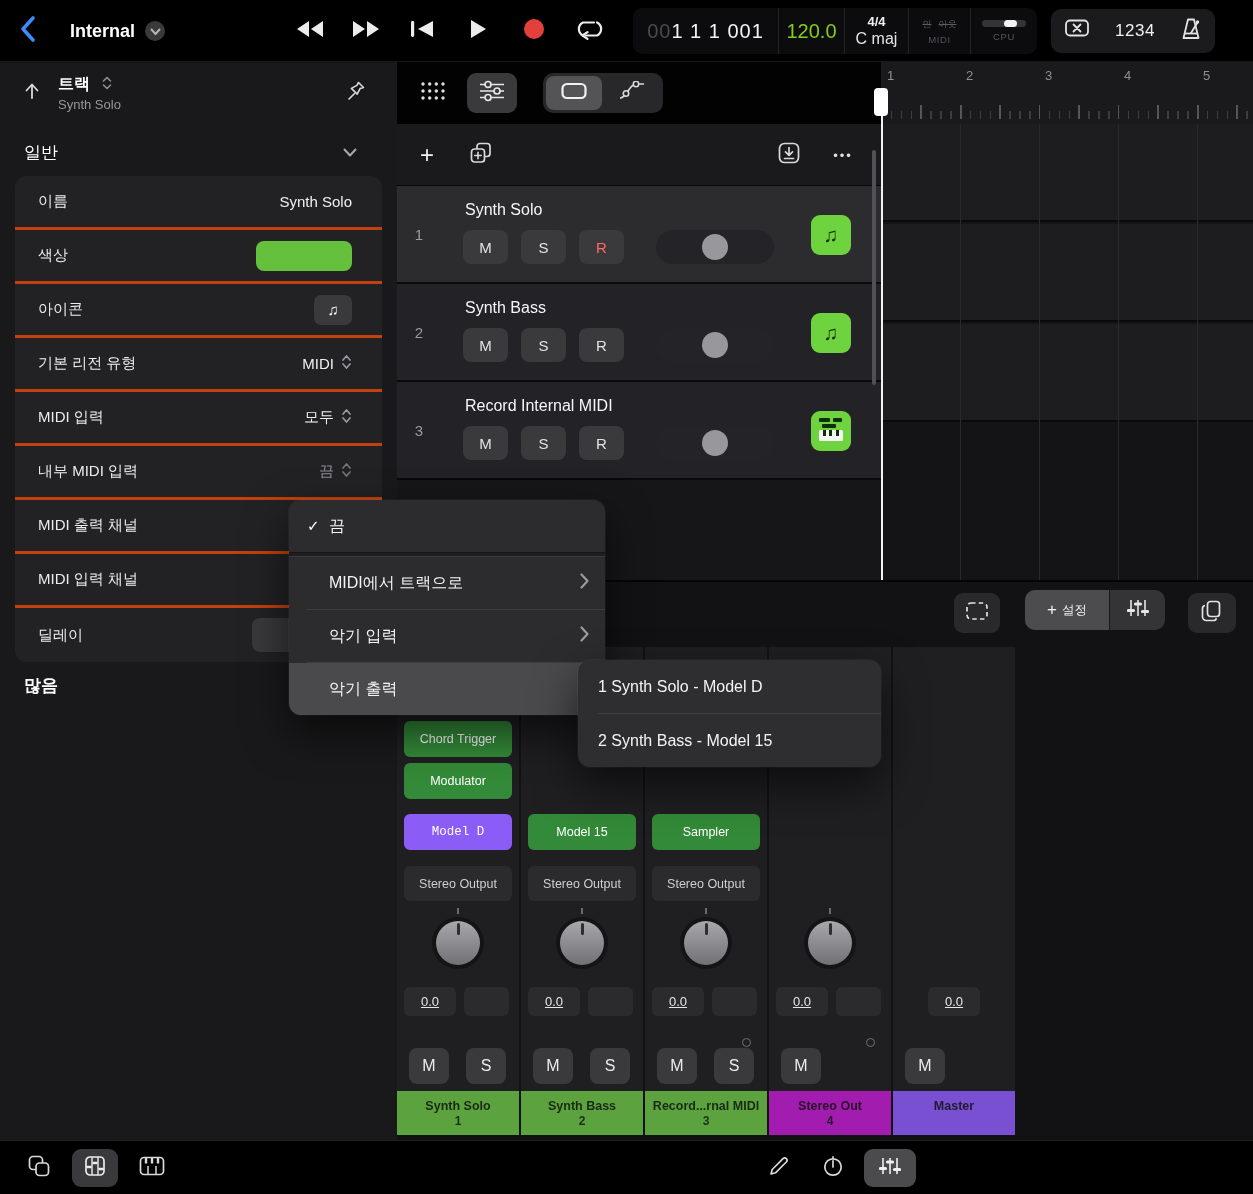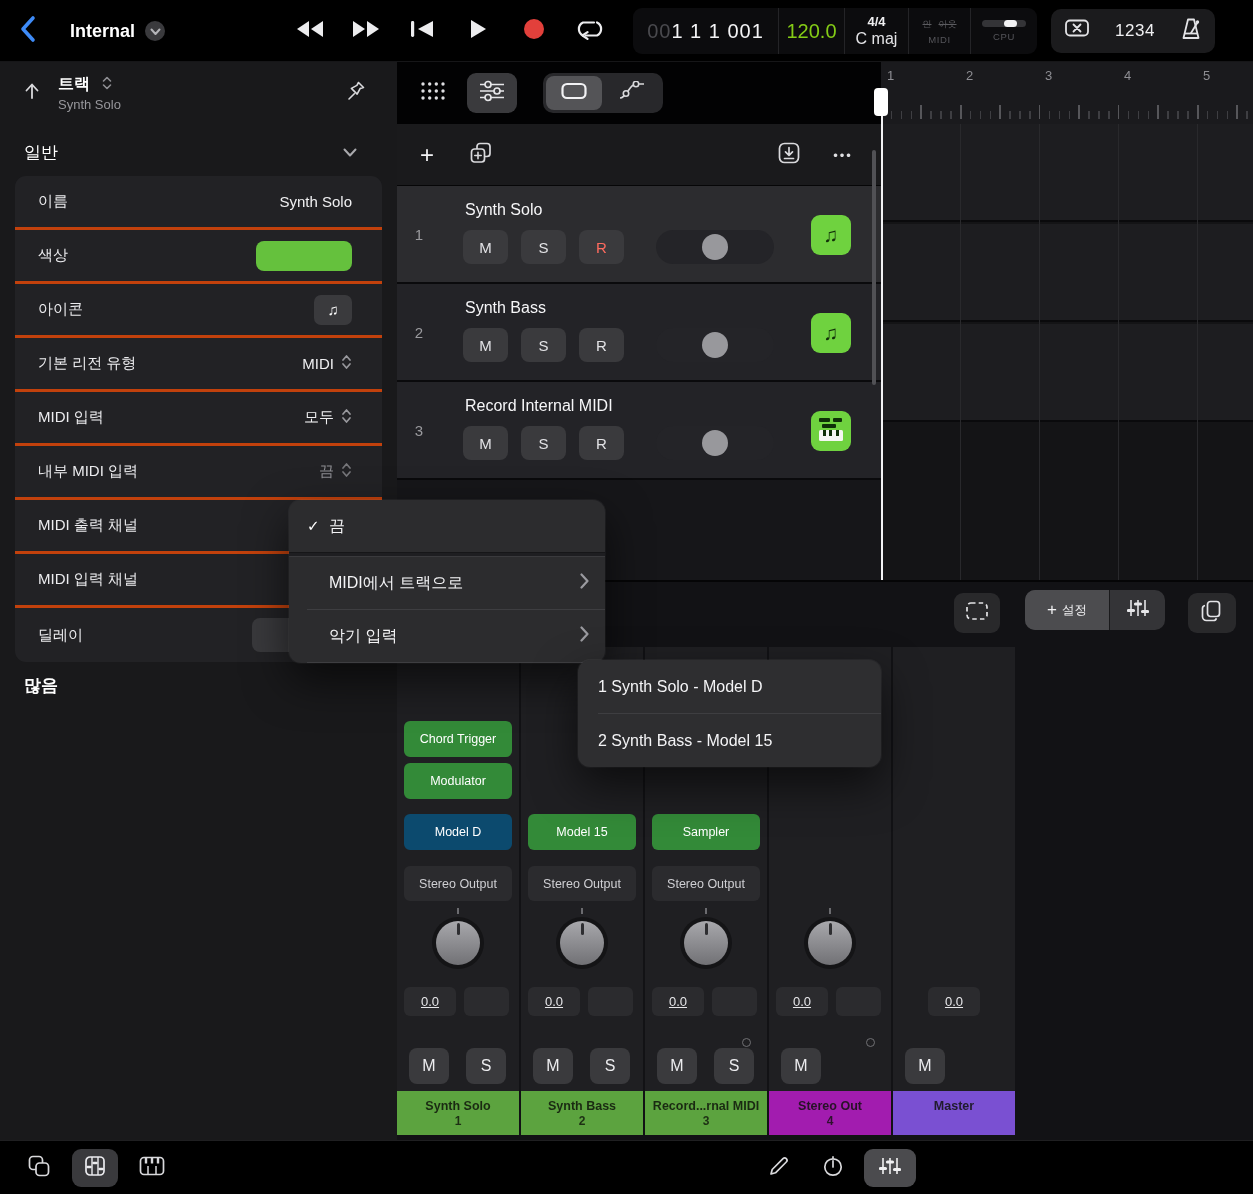--- a/index.html
+++ b/index.html
@@ -527,21 +527,21 @@
             <path d="M5 6.5 a3 3 0 0 0 -2.5 3 v8 a4 4 0 0 0 4 4 h7 a3 3 0 0 0 2.9 -2.3" fill="none" stroke="#e3e3e6" stroke-width="1.7"></path>
           </svg></span>
       </div>
     <div id="mix-scrollbar"></div>
 
     <div id="strips">
 
       <div class="strip">
         <div class="slot" style="top: 74px; background: rgb(51, 138, 56);">Chord Trigger</div>
         <div class="slot" style="top: 116px; background: rgb(51, 138, 56);">Modulator</div>
-        <div class="slot" style="top: 167px; background: #0c4a6e;">Model D</div>
+        <div class="slot" style="top: 167px; background: #8b5cf6; font-family: Liberation Mono, monospace;">Model D</div>
         <div class="slot out" style="top:219px;">Stereo Output</div>
         <div class="knob-tick"></div>
         <div class="knob">
             <div class="knob-inner">
               <div class="knob-pointer"></div>
             </div>
           </div>
         <div class="vol">0.0</div>
         <div class="gainbox"></div>
         <div class="msrow">
@@ -685,20 +685,24 @@
     </div>
     <div class="pm-hair"></div>
     <div class="pm-item">
       <span style="width:22px;"></span>
       <span>악기 입력</span>
       <span class="chev"><svg width="9" height="16" viewBox="0 0 9 16">
             <path d="M1.5 1.5 L7.5 8 L1.5 14.5" fill="none" stroke="#9a9a9f" stroke-width="2.2" stroke-linecap="round" stroke-linejoin="round"></path>
           </svg></span>
     </div>
     <div class="pm-hair"></div>
+    <div class="pm-item hl">
+      <span style="width:22px;"></span>
+      <span>악기 출력</span>
+    </div>
   </div>
 
   <div id="popup-submenu">
     <div class="sm-item">1 Synth Solo - Model D</div>
     <div class="sm-hair"></div>
     <div class="sm-item">2 Synth Bass - Model 15</div>
   </div>
 
 </div>
 

